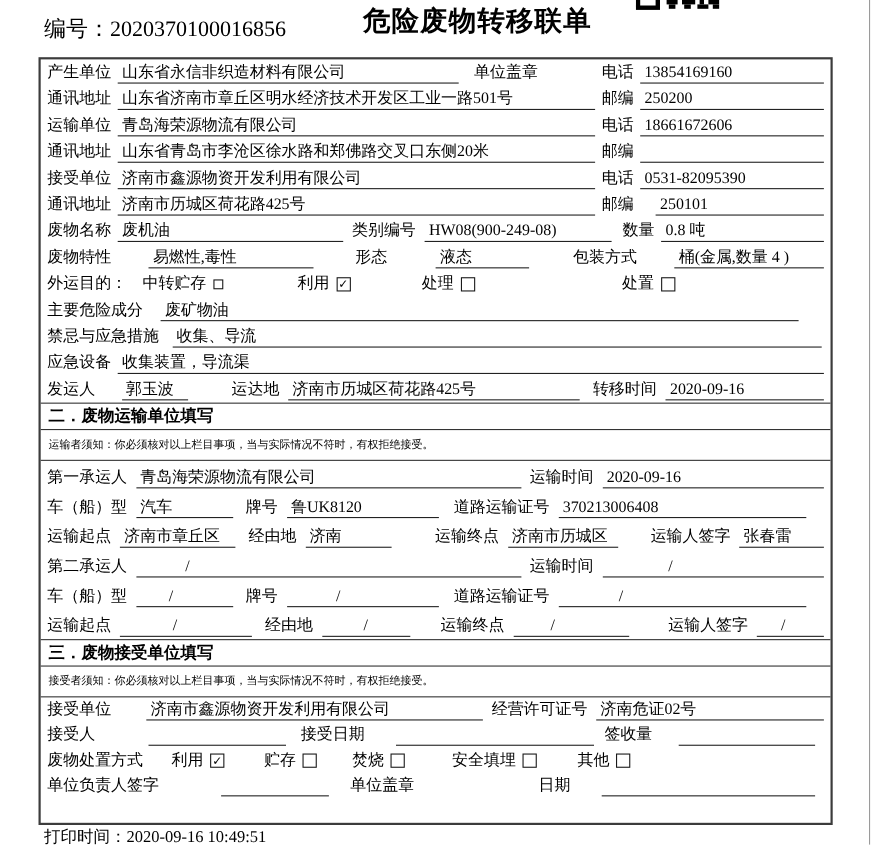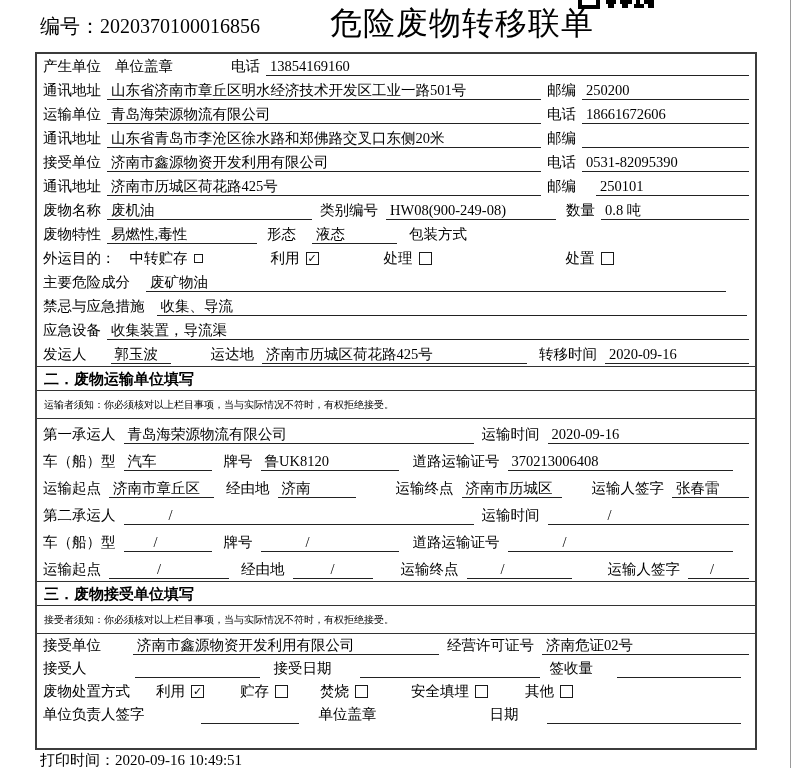--- a/index.html
+++ b/index.html
@@ -3,21 +3,21 @@
 <meta charset="utf-8">
 <style>
   html,body{margin:0;padding:0;}
   body{
     width:796px;height:768px;position:relative;background:#ffffff;
     font-family:"Liberation Serif","DejaVu Serif",serif;color:#000;
     overflow:hidden;
   }
   .page-edge{position:absolute;left:790px;top:0;width:1px;height:768px;background:#9a9a9a;}
   .doc-number{position:absolute;left:40px;top:13px;font-size:20px;white-space:nowrap;}
-  .doc-title{position:absolute;left:330px;top:2px;margin:0;font-size:32px;font-weight:normal;letter-spacing:1px;white-space:nowrap;}
+  .doc-title{position:absolute;left:330px;top:2px;margin:0;font-size:25px;font-weight:bold;letter-spacing:1px;white-space:nowrap;}
   .qr{position:absolute;left:578px;top:0;}
   .form-table{
     position:absolute;left:35px;top:52px;width:722px;height:698px;
     border:2px solid #3c3c3c;box-sizing:border-box;background:#fff;
   }
   .section{box-sizing:border-box;}
   .section:not(:first-child){border-top:1.4px solid #333;}
   .sec-header{
     font-weight:bold;font-size:15px;height:24px;line-height:24px;
     padding:0 7px;border-bottom:1.4px solid #333;box-sizing:border-box;white-space:nowrap;
@@ -69,20 +69,21 @@
   <rect x="30" y="4" width="6" height="4" fill="#000"></rect>
   <rect x="44" y="4" width="6" height="4" fill="#000"></rect>
   <rect x="56" y="4" width="10" height="4" fill="#000"></rect>
   <rect x="70" y="4" width="6" height="4" fill="#000"></rect>
 </svg>
 
 <div class="form-table">
     <div class="section">
       <div class="row" style="height: 24px;">
         <span class="lbl">产生单位</span>
+        <span class="val" style="width: 310px; margin-left: 6px;">山东省永信非织造材料有限公司</span>
         <span class="lbl" style="margin-left: 14px;">单位盖章</span>
         <span class="lbl" style="margin-left: 58px;">电话</span>
         <span class="val grow" style="margin-left: 6px;">13854169160</span>
       </div>
       <div class="row" style="height: 24px;">
         <span class="lbl">通讯地址</span>
         <span class="val" style="width: 434px; margin-left: 6px;">山东省济南市章丘区明水经济技术开发区工业一路501号</span>
         <span class="lbl" style="margin-left: 6px;">邮编</span>
         <span class="val grow" style="margin-left: 6px;">250200</span>
       </div>
@@ -111,26 +112,27 @@
         <span class="val grow" style="margin-left: 20px;">250101</span>
       </div>
       <div class="row" style="height: 24px;">
         <span class="lbl">废物名称</span>
         <span class="val" style="width: 205px; margin-left: 6px;">废机油</span>
         <span class="lbl" style="margin-left: 8px;">类别编号</span>
         <span class="val" style="width: 170px; margin-left: 8px;">HW08(900-249-08)</span>
         <span class="lbl" style="margin-left: 10px;">数量</span>
         <span class="val grow" style="margin-left: 6px;">0.8 吨</span>
       </div>
-      <div class="row" style="height: 24px;">
+      <div class="row" style="height: 24px; gap: 28px;">
         <span class="lbl">废物特性</span>
         <span class="val" style="width: 150px; margin-left: 6px;">易燃性,毒性</span>
         <span class="lbl" style="margin-left: 10px;">形态</span>
         <span class="val" style="width: 85px; margin-left: 16px;">液态</span>
         <span class="lbl" style="margin-left: 12px;">包装方式</span>
+        <span class="val grow" style="margin-left: 6px;">桶(金属,数量 4 )</span>
       </div>
       <div class="row" style="height: 24px;">
         <span class="lbl">外运目的：</span>
         <span class="chk" style="margin-left: 14px;">
           <span class="chk-lab">中转贮存</span>
           <span class="box small"></span>
         </span>
         <span class="chk" style="margin-left: 68px;">
           <span class="chk-lab">利用</span>
           <span class="box">✓</span>

